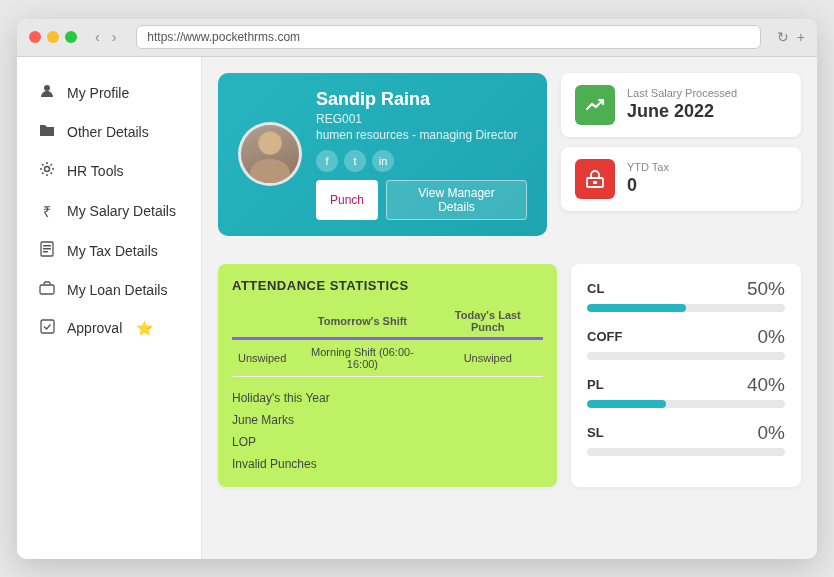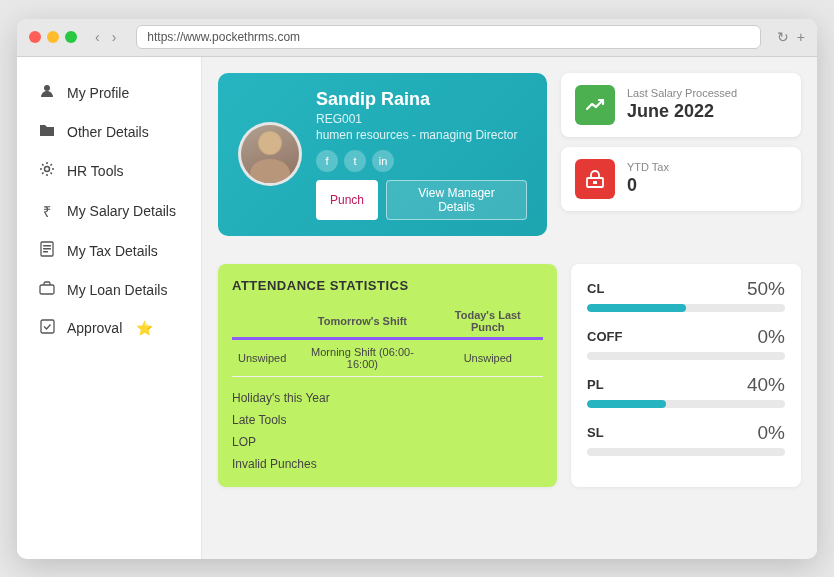--- a/index.html
+++ b/index.html
@@ -578,21 +578,21 @@
             <tbody>
               <tr>
                 <td>Unswiped</td>
                 <td>Morning Shift (06:00-16:00)</td>
                 <td>Unswiped</td>
               </tr>
             </tbody>
           </table>
           <div class="attendance-items">
             <div class="attendance-item">Holiday's this Year</div>
-            <div class="attendance-item">Late Tools</div>
+            <div class="attendance-item">June Marks</div>
             <div class="attendance-item">LOP</div>
             <div class="attendance-item">Invalid Punches</div>
           </div>
         </div>
 
         <div class="leave-stats-panel">
 
           <div class="leave-stat-row">
             <div class="leave-stat-header">
               <span class="leave-stat-label">CL</span>

